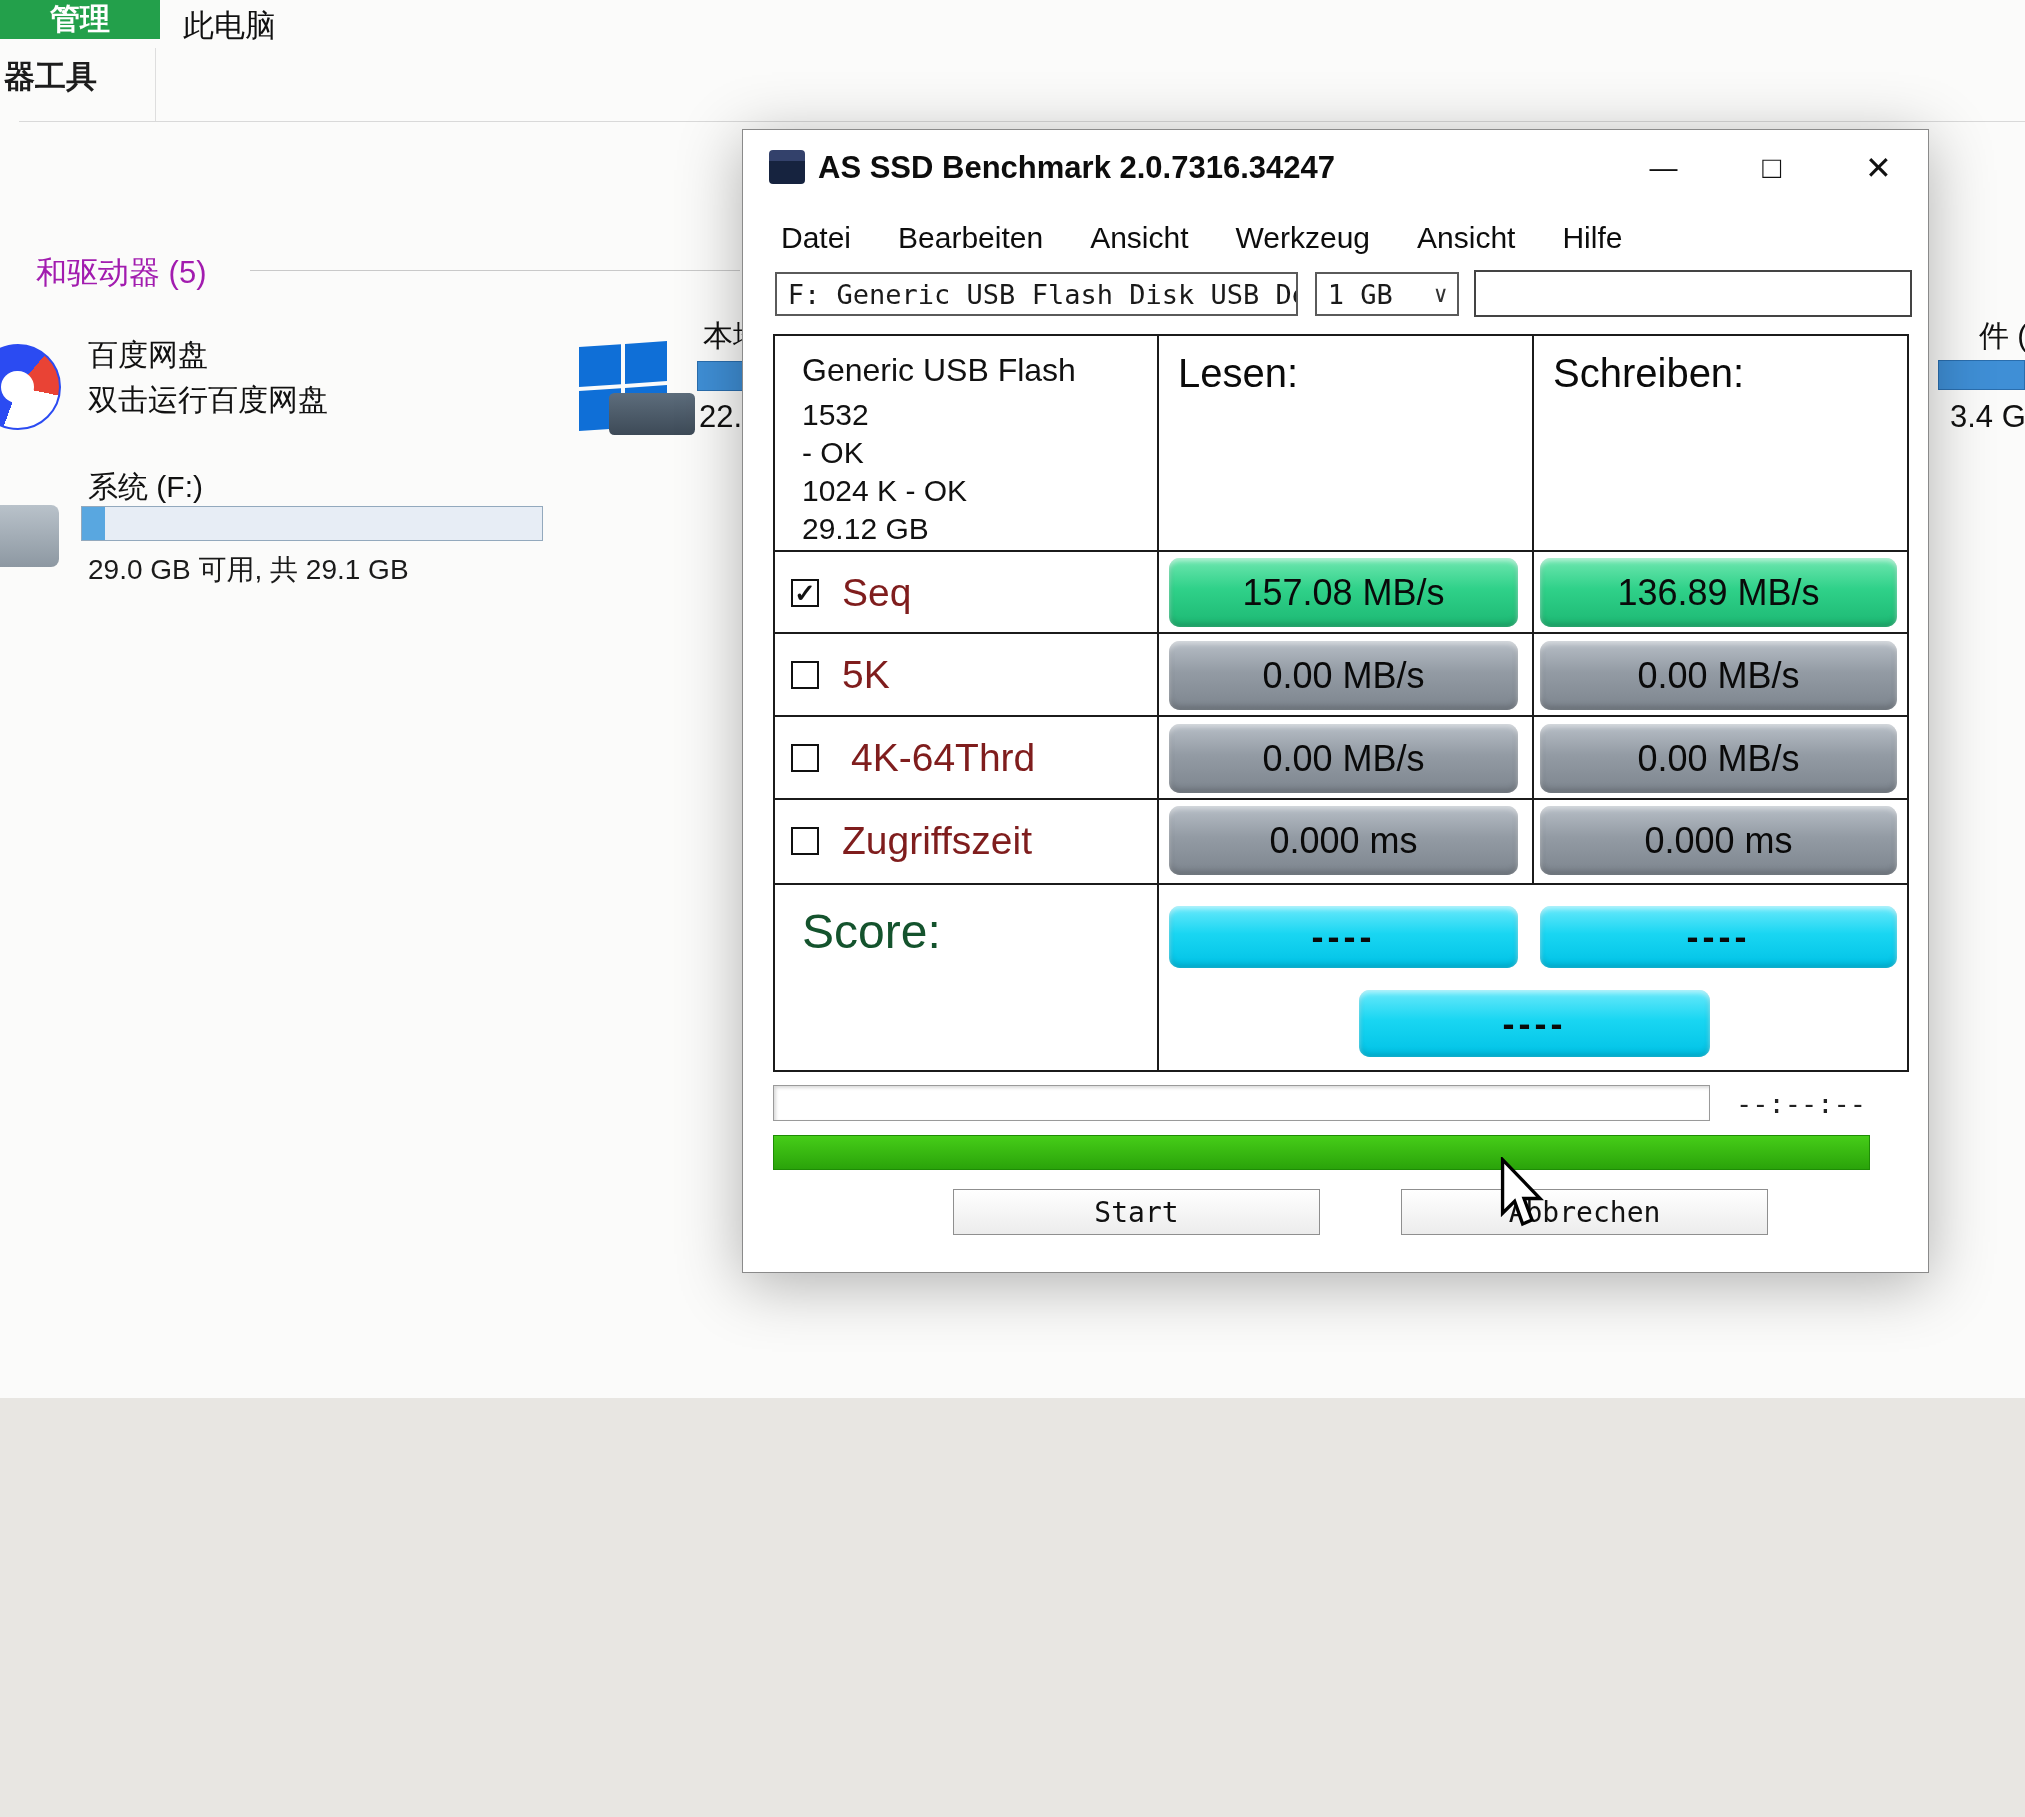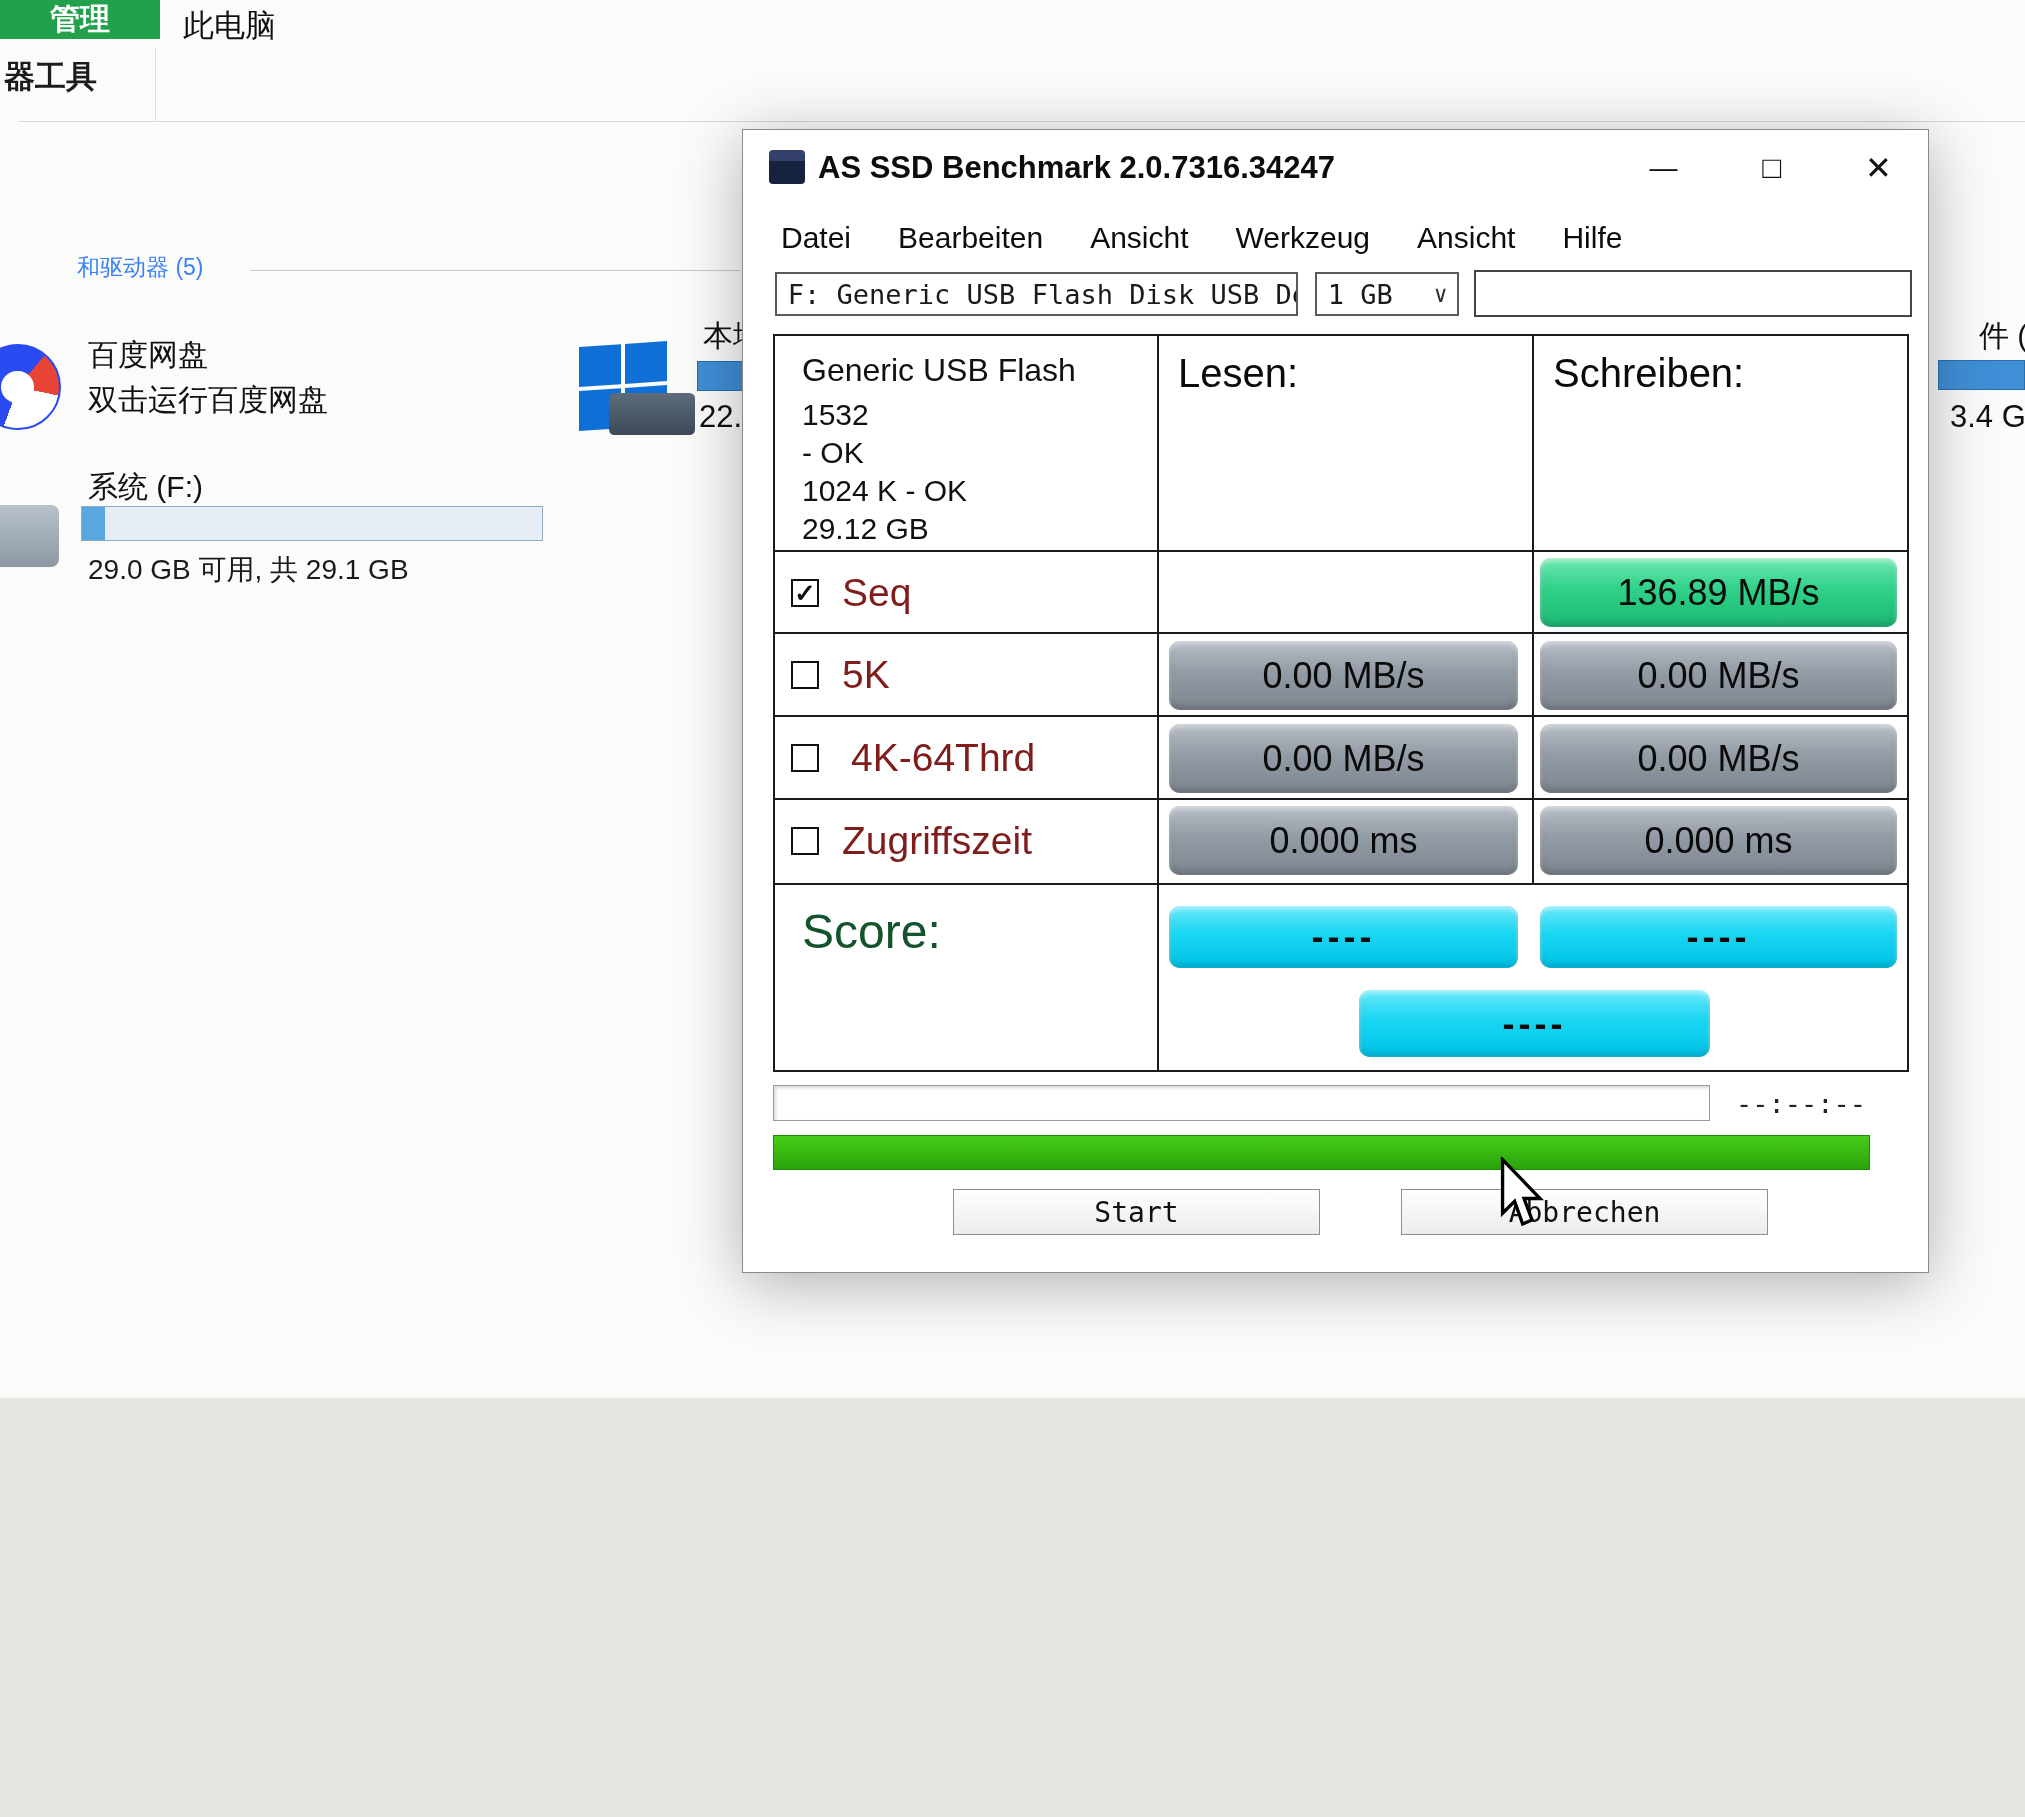--- a/index.html
+++ b/index.html
@@ -9,21 +9,21 @@
   .mono{font-family:"DejaVu Sans Mono",monospace;}
 
   
   .ribbon-tab-manage{left:0;top:0;width:160px;height:39px;background:#23a04b;color:#fff;
     font-size:30px;font-weight:700;display:flex;align-items:center;justify-content:center;overflow:hidden;}
   .tools-tab{left:4px;top:56px;font-size:31px;font-weight:700;color:#1c1c1c;}
   .thispc-tab{left:183px;top:5.4px;font-size:31px;color:#111;}
   .tab-vline{left:155px;top:48px;width:1.3px;height:73px;background:#dedede;}
   .ribbon-divider{left:19px;top:121px;right:0;height:1.3px;background:#d9d9d9;}
 
-  .section-header{left:36px;top:252px;font-size:23px;color:#3b82f6;margin-left:41px;}
+  .section-header{left:36px;top:252px;font-size:31px;color:#a21caf;}
   .section-line{left:250px;top:270px;width:490px;height:1.3px;background:#c9c9c9;}
 
   .baidu-icon{left:-25.5px;top:344px;width:86px;height:86px;border-radius:50%;
     background:conic-gradient(from 200deg,#2b4bf2 0deg 200deg,#e94335 200deg 262deg,#ffffff 262deg 360deg);
     border:2.7px solid #2b4bf2;box-sizing:border-box;}
   .baidu-icon::after{content:"";position:absolute;left:30%;top:30%;width:40%;height:40%;
     background:#fff;border-radius:50%;}
   .baidu-name{left:88px;top:335px;font-size:30px;}
   .baidu-desc{left:88px;top:380px;font-size:30px;}
 
@@ -210,20 +210,21 @@
         <div class="info-line">1024 K - OK</div>
         <div class="info-line">29.12 GB</div>
       </div>
       <div class="abs hdr hdr-read">Lesen:</div>
       <div class="abs hdr hdr-write">Schreiben:</div>
 
       <div class="abs row" style="top:216px;">
         <div class="cb">✓</div>
         <div class="rowlabel">Seq</div>
       </div>
+      <div class="abs speed btn-green rd" style="top:222px;">157.08 MB/s</div>
       <div class="abs speed btn-green wr" style="top:222px;">136.89 MB/s</div>
 
       <div class="abs row" style="top:298px;">
         <div class="cb"></div>
         <div class="rowlabel">5K</div>
       </div>
       <div class="abs speed btn-gray rd" style="top:305px;">0.00 MB/s</div>
       <div class="abs speed btn-gray wr" style="top:305px;">0.00 MB/s</div>
 
       <div class="abs row" style="top:381px;gap:32px;">

